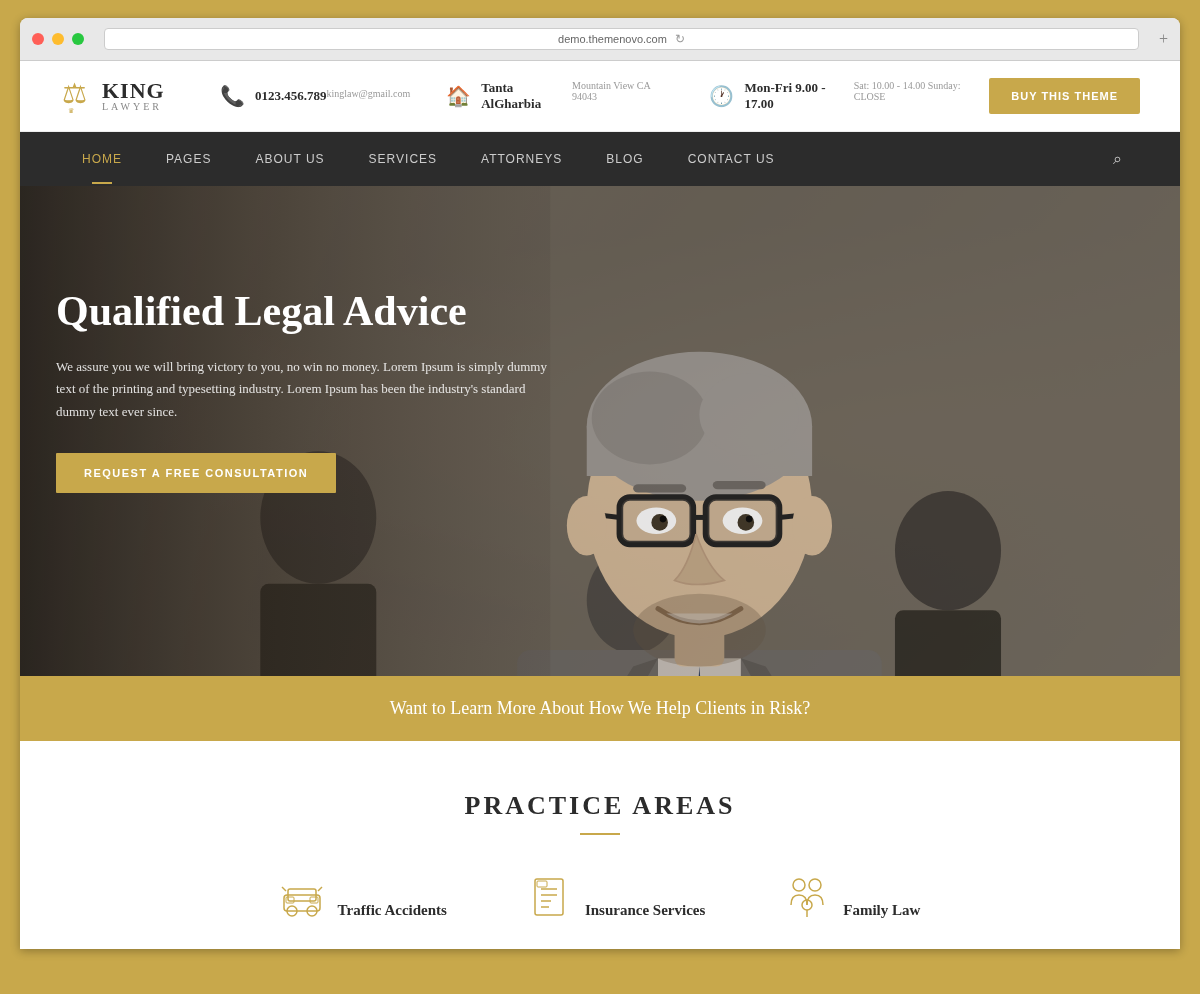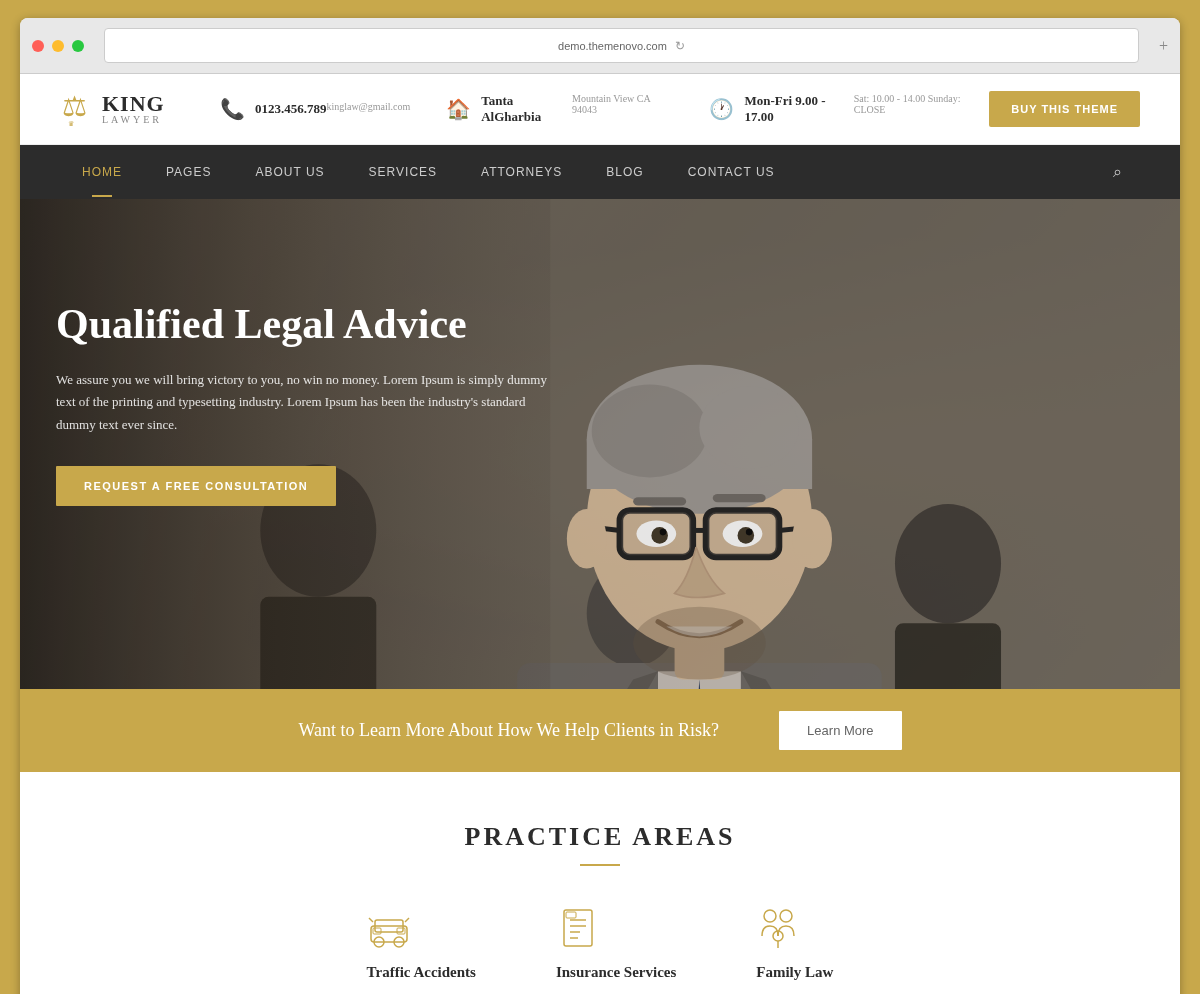--- a/index.html
+++ b/index.html
@@ -34,21 +34,21 @@
       display: inline-block;
     }
     .dot-red { background: #ff5f57; }
     .dot-yellow { background: #febc2e; }
     .dot-green { background: #28c840; }
     .browser-addressbar {
       flex: 1;
       margin: 0 12px;
       background: white;
       border-radius: 4px;
-      height: 35px;
+      height: 22px;
       display: flex;
       align-items: center;
       justify-content: center;
       font-family: Arial, sans-serif;
       font-size: 11px;
       color: #666;
       border: 1px solid #ccc;
     }
     .browser-reload {
       color: #888;
@@ -284,23 +284,22 @@
       background: #c8a84b;
       margin: 0 auto 40px;
     }
     .practice-items {
       display: flex;
       justify-content: center;
       gap: 80px;
     }
     .practice-item {
       display: flex;
-      align-items: flex-start;
+      align-items: flex-end;
       gap: 14px;
-      flex-direction: column;
     }
     .practice-icon {
       width: 44px;
       height: 44px;
       color: #c8a84b;
     }
     .practice-name {
       font-family: 'Georgia', serif;
       font-size: 15px;
       color: #2c2c2c;
@@ -480,21 +479,20 @@
 
       <div class="hero-content">
         <h1 class="hero-title">Qualified Legal Advice</h1>
         <p class="hero-description">We assure you we will bring victory to you, no win no money. Lorem Ipsum is simply dummy text of the printing and typesetting industry. Lorem Ipsum has been the industry's standard dummy text ever since.</p>
         <button class="hero-cta">REQUEST A FREE CONSULTATION</button>
       </div>
     </div>
 
     <div class="cta-banner">
       <span class="cta-text">Want to Learn More About How We Help Clients in Risk?</span>
-      <button class="cta-learn-btn">Learn More</button>
     </div>
 
     <div class="practice-section">
       <h2 class="section-title">PRACTICE AREAS</h2>
       <div class="section-divider"></div>
       <div class="practice-items">
 
         <div class="practice-item">
           <svg class="practice-icon" viewBox="0 0 44 44" fill="none">
             <rect x="4" y="20" width="36" height="16" rx="3" stroke="#c8a84b" stroke-width="1.5" fill="none"></rect>

